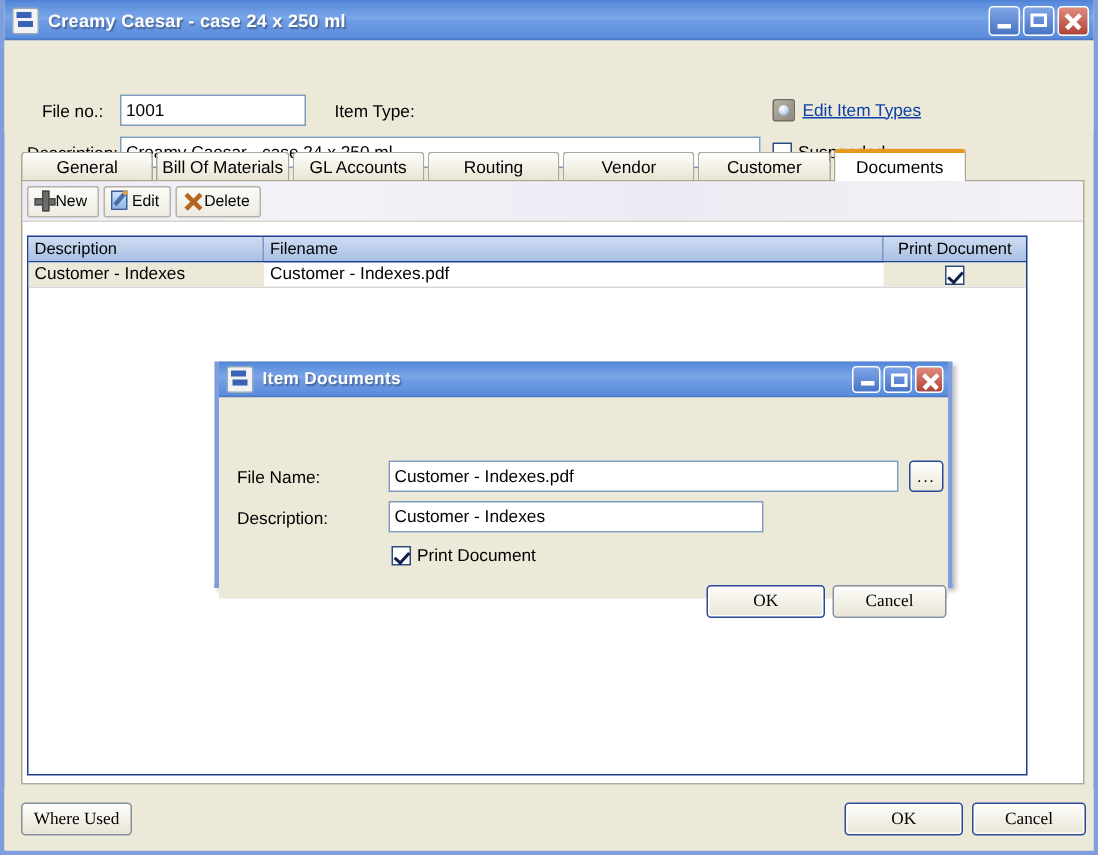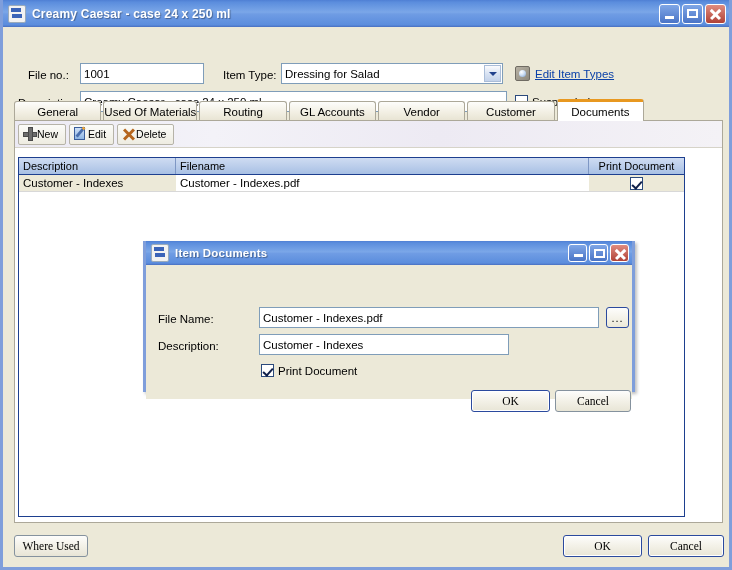--- a/index.html
+++ b/index.html
@@ -453,46 +453,40 @@
       <div class="win-btn max"></div>
       <div class="win-btn close"></div>
     </div>
   </div>
 
   <div class="header-form">
     <div class="lbl" style="left:25px; top:42px;">File no.:</div>
     <input class="txtbox" style="left: 77px; top: 36px; width: 124px;" value="1001">
 
     <div class="lbl" style="left:220px; top:42px;">Item Type:</div>
-    <div class="combobox" style="left:278px; top:36px; width:222px;">
-      <div class="cb-val">Dressing for Salad</div>
-      <div class="cb-arrow">
-          <div class="tri"></div>
-        </div>
-    </div>
 
     <div class="edit-types-link" style="left:512px; top:39px;">
       <div class="eit-icon"></div>
       <span class="link-text">Edit Item Types</span>
     </div>
 
     <div class="lbl" style="left:15px; top:70px;">Description:</div>
     <input class="txtbox" style="left: 77px; top: 64px; width: 427px;" value="Creamy Caesar - case 24 x 250 ml">
 
     <div class="chk-wrap" style="left:512px; top:68px;">
       <div class="chkbox"></div>
       <span class="chk-label">Suspended</span>
     </div>
   </div>
 
   <div class="tabstrip">
     <div class="tab">General</div>
-    <div class="tab">Used Of Materials</div>
+    <div class="tab">Bill Of Materials</div>
+    <div class="tab">GL Accounts</div>
     <div class="tab">Routing</div>
-    <div class="tab">GL Accounts</div>
     <div class="tab">Vendor</div>
     <div class="tab">Customer</div>
     <div class="tab active">Documents</div>
   </div>
 
   <div class="tabpanel">
 
     <div class="toolbar">
       <div class="tbtn">
         <span class="ic ic-plus"></span>

